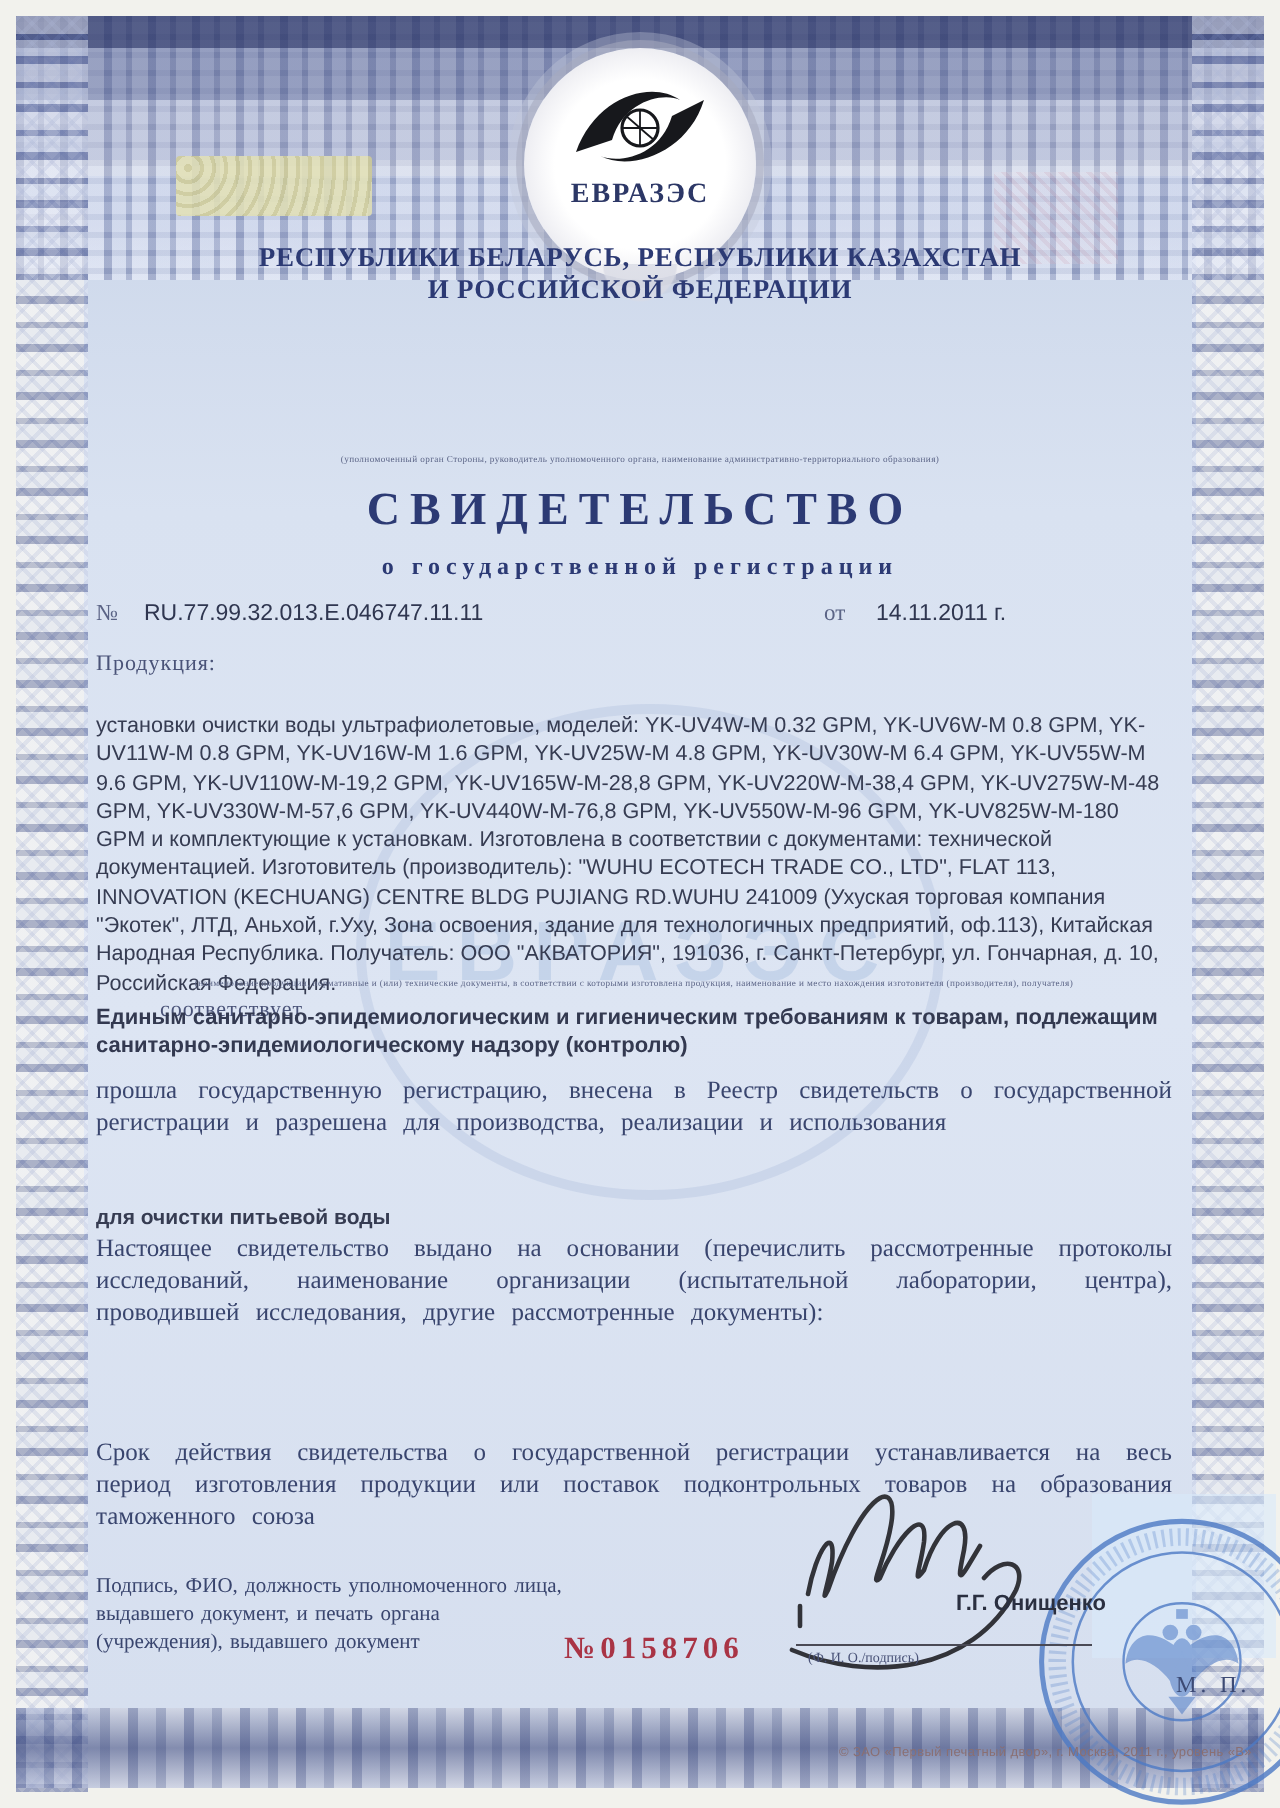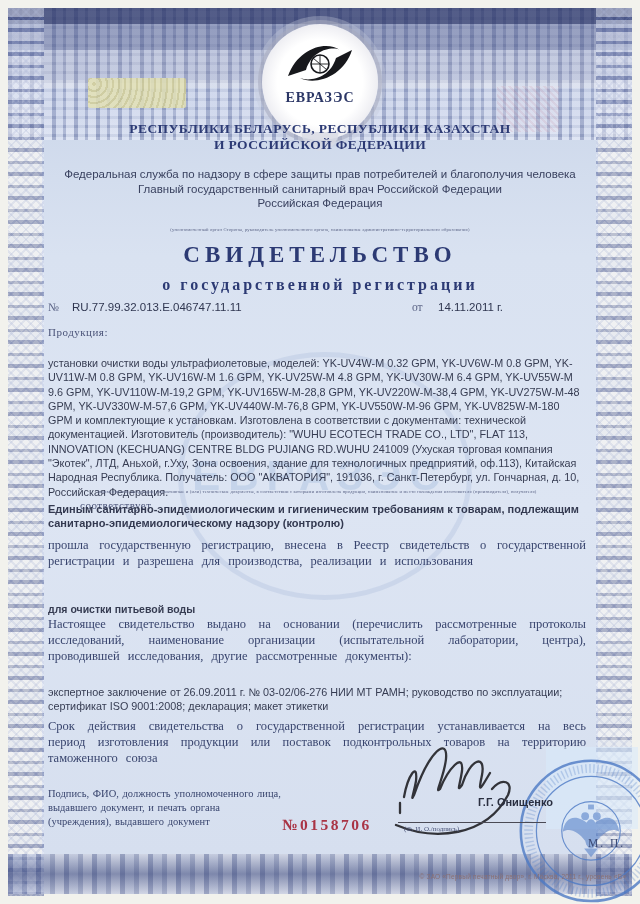--- a/index.html
+++ b/index.html
@@ -81,21 +81,21 @@
     font-family:"Liberation Sans",sans-serif;font-weight:bold;
     font-size:42px;letter-spacing:8px;color:rgba(165,188,222,.42);
   }
   
   .center{text-align:center;}
   .hdr{position:absolute;left:0;right:0;top:121px;color:#2c3a74;font-weight:bold;font-size:13.5px;line-height:15.5px;letter-spacing:.4px;}
   .agency{position:absolute;left:0;right:0;top:167px;color:#39415f;font-family:"Liberation Sans",sans-serif;font-size:11.5px;line-height:14.5px;}
   .tiny{color:#5b6486;font-size:4.6px;letter-spacing:.2px;}
   .auth-note{position:absolute;left:0;right:0;top:227px;}
   .doc-title{position:absolute;left:0;right:0;top:242px;color:#2c3a74;font-weight:bold;font-size:23px;letter-spacing:5px;}
-  .doc-sub{position:absolute;left:0;right:0;top:276px;color:#2c3a74;font-weight:bold;font-size:16px;letter-spacing:3px;}
+  .doc-sub{position:absolute;left:0;right:0;top:276px;color:#2c3a74;font-weight:bold;font-size:12px;letter-spacing:3px;}
   .numrow{position:absolute;left:0;top:301px;width:100%;font-size:11.5px;color:#3c4468;}
   .numrow .lab{position:absolute;font-family:"Liberation Serif",serif;color:#5b6486;}
   .numrow .val{position:absolute;font-family:"Liberation Sans",sans-serif;color:#2f3650;text-align:center;}
   .n-lab{left:48px;} .n-val{left:72px;} .d-lab{left:412px;} .d-val{left:438px;}
   .serif-par{color:#39456e;font-size:12.5px;line-height:15.8px;text-align:justify;word-spacing:5px;}
   .sans-par{font-family:"Liberation Sans",sans-serif;color:#363c52;font-size:10.8px;line-height:14.3px;margin-top:20px;}
   .blk{position:absolute;left:48px;width:538px;}
   .product-label{top:326px;font-size:11px;color:#4a5378;letter-spacing:.5px;}
   .product-text{top:336px;}
   .product-caption{top:489px;text-align:center;}
@@ -146,25 +146,20 @@
       <circle cx="38" cy="28" r="9" fill="none" stroke="#17181c" stroke-width="1.6"></circle>
       <path d="M29,28 H47 M38,19 V37 M31,22 C36,26 40,30 45,34" stroke="#17181c" stroke-width="0.9" fill="none"></path>
     </svg>
     <div class="org">ЕВРАЗЭС</div>
   </div>
 
   <div class="hdr center">
     <div>РЕСПУБЛИКИ БЕЛАРУСЬ, РЕСПУБЛИКИ КАЗАХСТАН</div>
     <div>И РОССИЙСКОЙ ФЕДЕРАЦИИ</div>
   </div>
-  <div class="agency center">
-    <div>Федеральная служба по надзору в сфере защиты прав потребителей и благополучия человека</div>
-    <div>Главный государственный санитарный врач Российской Федерации</div>
-    <div>Российская Федерация</div>
-  </div>
   <div class="auth-note tiny center">(уполномоченный орган Стороны, руководитель уполномоченного органа, наименование административно-территориального образования)</div>
 
   <div class="doc-title center">СВИДЕТЕЛЬСТВО</div>
   <div class="doc-sub center">о государственной регистрации</div>
 
   <div class="numrow">
     <span class="lab n-lab">№</span>
     <span class="val n-val">RU.77.99.32.013.Е.046747.11.11</span>
     <span class="lab d-lab">от</span>
     <span class="val d-val">14.11.2011 г.</span>
@@ -174,23 +169,22 @@
   <div class="blk product-text sans-par">установки очистки воды ультрафиолетовые, моделей: YK-UV4W-M 0.32 GPM, YK-UV6W-M 0.8 GPM, YK-UV11W-M 0.8 GPM, YK-UV16W-M 1.6 GPM, YK-UV25W-M 4.8 GPM, YK-UV30W-M 6.4 GPM, YK-UV55W-M 9.6 GPM, YK-UV110W-M-19,2 GPM, YK-UV165W-M-28,8 GPM, YK-UV220W-M-38,4 GPM, YK-UV275W-M-48 GPM, YK-UV330W-M-57,6 GPM, YK-UV440W-M-76,8 GPM, YK-UV550W-M-96 GPM, YK-UV825W-M-180 GPM и комплектующие к установкам. Изготовлена в соответствии с документами: технической документацией. Изготовитель (производитель): "WUHU ECOTECH TRADE CO., LTD", FLAT 113, INNOVATION (KECHUANG) CENTRE BLDG PUJIANG RD.WUHU 241009 (Ухуская торговая компания "Экотек", ЛТД, Аньхой, г.Уху, Зона освоения, здание для технологичных предприятий, оф.113), Китайская Народная Республика.  Получатель: ООО "АКВАТОРИЯ", 191036, г. Санкт-Петербург, ул. Гончарная, д. 10, Российская Федерация.</div>
   <div class="blk product-caption tiny">(наименование продукции, нормативные и (или) технические документы, в соответствии с которыми изготовлена продукция, наименование и место нахождения изготовителя (производителя), получателя)</div>
 
   <div class="blk compliance-label">соответствует</div>
   <div class="blk compliance-text sans-par">Единым санитарно-эпидемиологическим и гигиеническим требованиям к товарам, подлежащим санитарно-эпидемиологическому надзору (контролю)</div>
 
   <div class="blk status-text serif-par">прошла государственную регистрацию, внесена в Реестр свидетельств о государственной регистрации и разрешена для производства, реализации и использования</div>
   <div class="blk purpose sans-par">для очистки питьевой воды</div>
 
   <div class="blk basis-intro serif-par">Настоящее свидетельство выдано на основании (перечислить рассмотренные протоколы исследований, наименование организации (испытательной лаборатории, центра), проводившей исследования, другие рассмотренные документы):</div>
-  <div class="blk basis-docs sans-par">экспертное заключение от 26.09.2011 г. № 03-02/06-276 НИИ МТ РАМН; руководство по эксплуатации; сертификат ISO 9001:2008; декларация; макет этикетки</div>
-
-  <div class="blk validity serif-par">Срок действия свидетельства о государственной регистрации устанавливается на весь период изготовления продукции или поставок подконтрольных товаров на территорию таможенного союза</div>
+
+  <div class="blk validity serif-par">Срок действия свидетельства о государственной регистрации устанавливается на весь период изготовления продукции или поставок подконтрольных товаров на образования таможенного союза</div>
 
   <div class="blk sign-caption">Подпись, ФИО, должность уполномоченного лица, выдавшего документ, и печать органа (учреждения), выдавшего документ</div>
 
   <div class="seal-lightbox"></div>
 
   <svg class="seal-svg" width="170" height="156" viewBox="0 0 170 160">
     <g stroke="#4d7ac5" fill="none" opacity="0.8">
       <circle cx="85" cy="85" r="72" stroke-width="2.6"></circle>
       <circle cx="85" cy="85" r="64" stroke-width="9" stroke-dasharray="1.5 2.6" opacity="0.35"></circle>
       <circle cx="85" cy="85" r="56" stroke-width="1.3"></circle>

